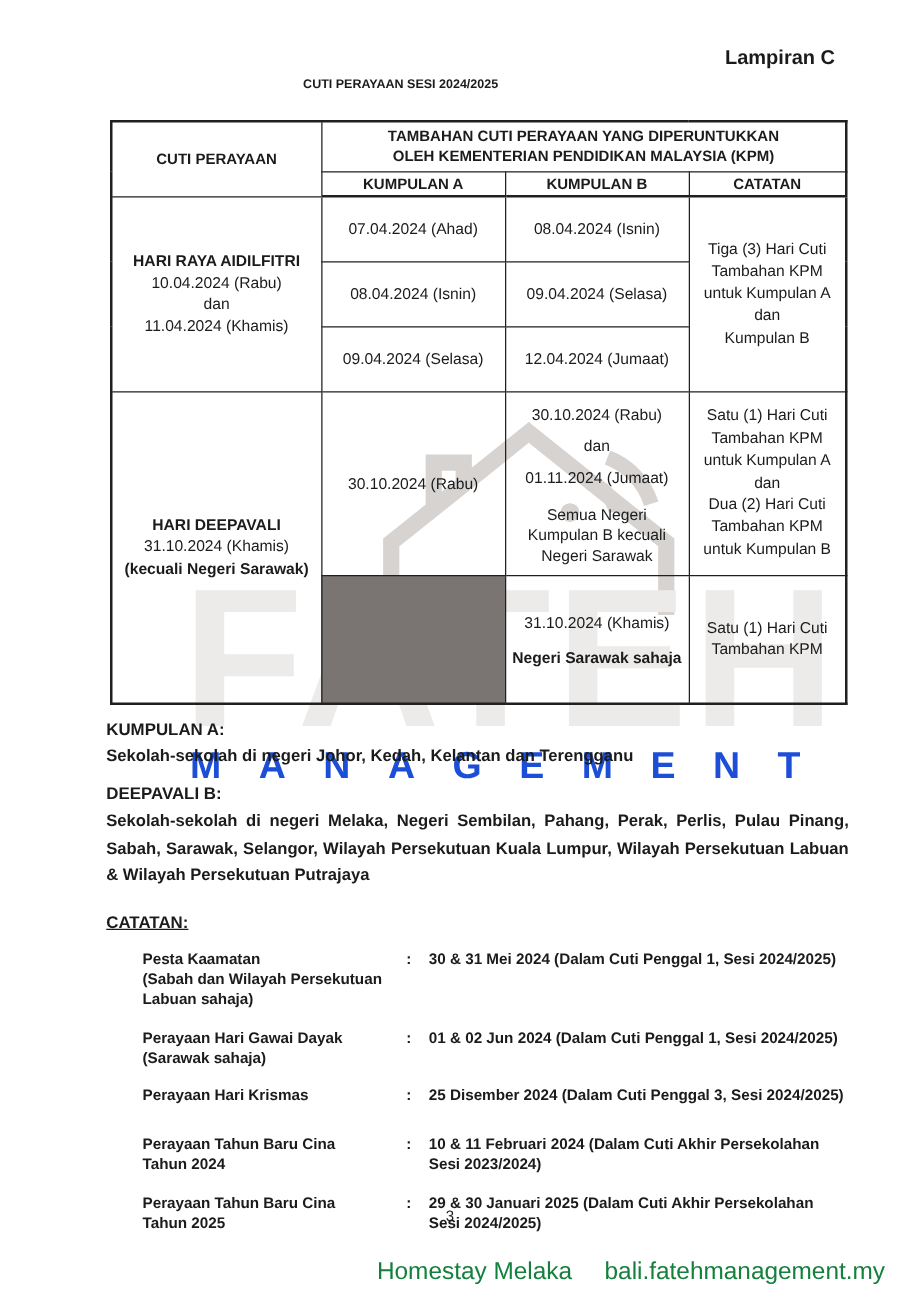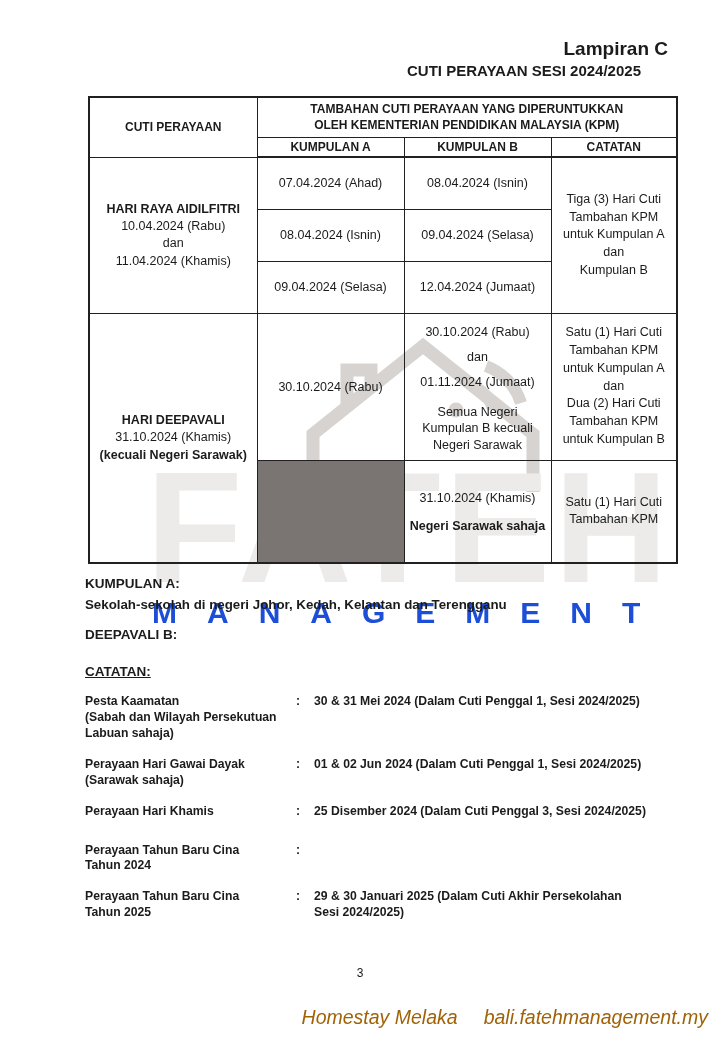--- a/index.html
+++ b/index.html
@@ -21,22 +21,22 @@
   }
   .wm-sub {
     position:absolute; left:152px; top:598px;
     font-size:30px; font-weight:bold; letter-spacing:30px; line-height:1;
     color:#1d4ed8;
   }
 
   .layer { position:absolute; z-index:1; }
 
   
-  .lampiran { top:38px; right:52px; font-size:19px; font-weight:bold; }
-  .doc-title { top:62px; left:0; width:641px; text-align:right; font-size:15px; font-weight:bold; }
+  .lampiran { top:38px; right:52px; font-size:16px; font-weight:bold; }
+  .doc-title { top:62px; left:0; width:641px; text-align:center; font-size:10px; font-weight:bold; }
 
   
   table.tbl {
     position:absolute; z-index:1; left:88px; top:96px;
     width:588px; table-layout:fixed; border-collapse:collapse;
     background:transparent;
   }
   .tbl th, .tbl td {
     border:1.5px solid #202020; text-align:center; vertical-align:middle;
     padding:2px 5px; font-size:12.5px; background:transparent;
@@ -61,28 +61,28 @@
   td.blocked { background:#7a7472; }
 
   
   .below { top:575px; left:85px; width:594px; font-weight:bold; }
   .sec-head { font-size:13.5px; line-height:1.35; }
   .sec-text { font-size:13.3px; line-height:1.5; margin-top:2px; }
   .just { text-align:justify; line-height:1.6; }
   .mt { margin-top:11px; }
   .notes-head { margin-top:20px; font-size:13.5px;text-decoration:underline; }
   .note-item { display:flex; margin-top:15px; font-size:12.2px; line-height:1.3; }
-  .note-item .lbl { width:205px; flex:none; }
+  .note-item .lbl { width:205px; flex:none;margin-left:29px; }
   .note-item .col { width:24px; flex:none; text-align:left; padding-left:6px; }
   .note-item .val { flex:1; }
 
   
   .page-num { top:966px; left:0; width:720px; text-align:center; font-size:12px; font-weight:normal; }
   .footer {
-    top:1006px; right:12px; font-size:19.5px; font-style:italic; color:#a16207;
+    top:1006px; right:12px; font-size:19.5px; color:#15803d;
     font-weight:normal;
   }
   .footer .gap { display:inline-block; width:26px; }
 </style>
 </head>
 <body>
 
 <div class="page">
 
   <div class="wm">
@@ -174,45 +174,48 @@
 Tambahan KPM</td>
     </tr>
   </tbody>
     </table>
 
   <div class="layer below">
     <div class="sec-head">KUMPULAN A:</div>
     <div class="sec-text">Sekolah-sekolah di negeri Johor, Kedah, Kelantan dan Terengganu</div>
 
     <div class="sec-head mt">DEEPAVALI B:</div>
+    <div class="sec-text just">Sekolah-sekolah di negeri Melaka, Negeri Sembilan, Pahang, Perak, Perlis, Pulau Pinang, Sabah, Sarawak, Selangor, Wilayah Persekutuan Kuala Lumpur, Wilayah Persekutuan Labuan &amp; Wilayah Persekutuan Putrajaya</div>
 
     <div class="notes-head">CATATAN:</div>
 
     <div class="note-item">
       <div class="lbl ml">Pesta Kaamatan
 (Sabah dan Wilayah Persekutuan
 Labuan sahaja)</div>
       <div class="col">:</div>
       <div class="val ml">30 &amp; 31 Mei 2024 (Dalam Cuti Penggal 1, Sesi 2024/2025)</div>
     </div>
     <div class="note-item">
       <div class="lbl ml">Perayaan Hari Gawai Dayak
 (Sarawak sahaja)</div>
       <div class="col">:</div>
       <div class="val ml">01 &amp; 02 Jun 2024 (Dalam Cuti Penggal 1, Sesi 2024/2025)</div>
     </div>
     <div class="note-item">
-      <div class="lbl ml">Perayaan Hari Khamis</div>
+      <div class="lbl ml">Perayaan Hari Krismas</div>
       <div class="col">:</div>
       <div class="val ml">25 Disember 2024 (Dalam Cuti Penggal 3, Sesi 2024/2025)</div>
     </div>
     <div class="note-item" style="margin-top:23px">
       <div class="lbl ml">Perayaan Tahun Baru Cina
 Tahun 2024</div>
       <div class="col">:</div>
+      <div class="val ml">10 &amp; 11 Februari 2024 (Dalam Cuti Akhir Persekolahan
+Sesi 2023/2024)</div>
     </div>
     <div class="note-item">
       <div class="lbl ml">Perayaan Tahun Baru Cina
 Tahun 2025</div>
       <div class="col">:</div>
       <div class="val ml">29 &amp; 30 Januari 2025 (Dalam Cuti Akhir Persekolahan
 Sesi 2024/2025)</div>
     </div>
   </div>
 

